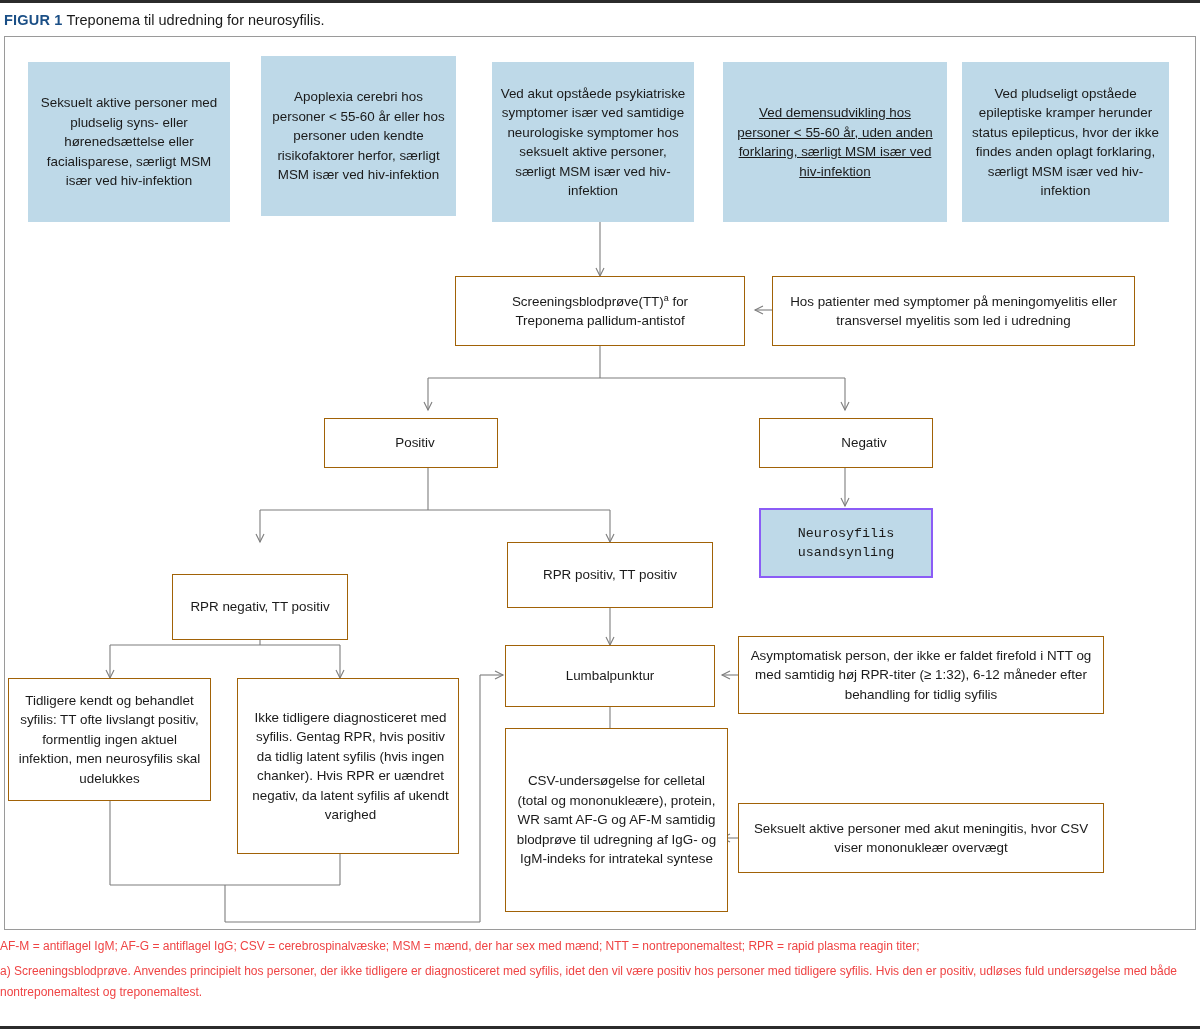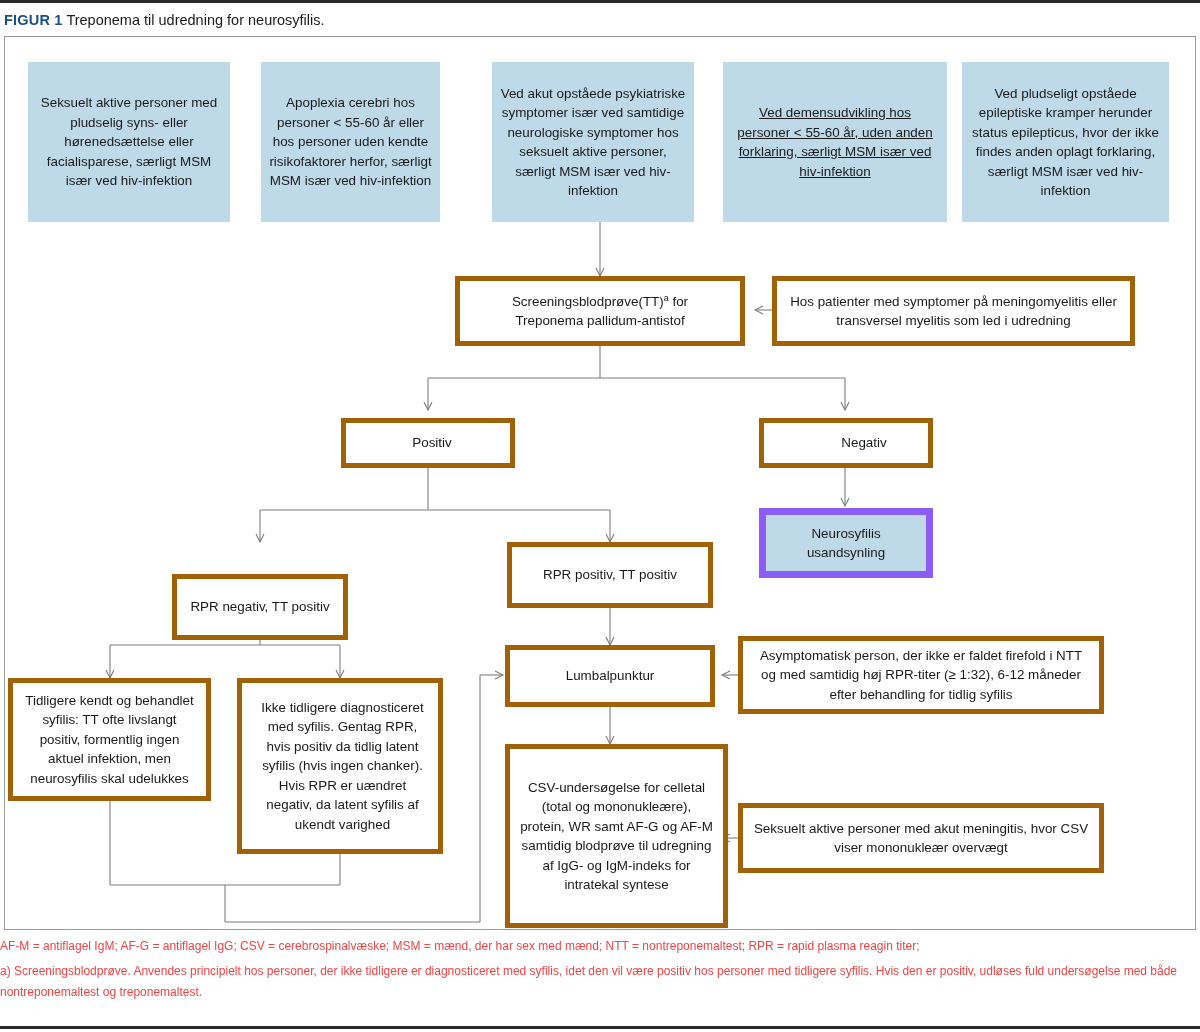--- a/index.html
+++ b/index.html
@@ -63,29 +63,30 @@
     display: flex;
     align-items: center;
     justify-content: center;
     text-align: center;
     font-size: 13.4px;
     line-height: 19.5px;
     color: #1a1a1a;
     padding: 4px 8px;
   }
   .node.plain {
-    border: 5px solid #a16207;
+    border: 1px solid #a16207;
     background: #ffffff;
   }
   .node.blue {
     background: #bed9e8;
     border: none;
   }
   .node.blue.outlined {
-    border: 7px solid #8b5cf6;
+    border: 2px solid #8b5cf6;
+    font-family: Liberation Mono, monospace;
   }
   .node .txt { display: block; width: 100%; }
   .ital { }
   sup.note {
     font-size: 9px;
     vertical-align: super;
     line-height: 0;
   }
   
   #footnotes {
@@ -161,21 +162,21 @@
 
       <path d="M610,707 L610,744" marker-end="url(#arw)"></path>
 
       <path d="M738,838 L722,838" marker-end="url(#arw)"></path>
     </g>
   </svg>
 
   <div class="node blue" style="left:28px; top:62px; width:202px; height:160px;">
     <span class="txt">Seksuelt aktive personer med pludselig syns- eller hørenedsættelse eller facialisparese, særligt MSM især ved hiv-infektion</span>
   </div>
-  <div class="node blue" style="left:261px; top:62px; width:179px; height:160px;">
+  <div class="node blue" style="left:261px; top:56px; width:195px; height:160px;">
     <span class="txt">Apoplexia cerebri hos personer &lt; 55-60 år eller hos personer uden kendte risikofaktorer herfor, særligt MSM især ved hiv-infektion</span>
   </div>
   <div class="node blue" style="left:492px; top:62px; width:202px; height:160px;">
     <span class="txt">Ved akut opståede psykiatriske symptomer især ved samtidige neurologiske symptomer hos seksuelt aktive personer, særligt MSM især ved hiv-infektion</span>
   </div>
   <div class="node blue" style="left:723px; top:62px; width:224px; height:160px;text-decoration:underline;">
     <span class="txt">Ved demensudvikling hos personer &lt; 55-60 år, uden anden forklaring, særligt MSM især ved hiv-infektion</span>
   </div>
   <div class="node blue" style="left:962px; top:62px; width:207px; height:160px;">
     <span class="txt">Ved pludseligt opståede epileptiske kramper herunder status epilepticus, hvor der ikke findes anden oplagt forklaring, særligt MSM især ved hiv-infektion</span>
@@ -185,54 +186,54 @@
     <span class="txt">
       <span>Screeningsblodprøve(TT)</span><sup class="note">a</sup><span> for</span><br>
       <span class="ital">Treponema pallidum</span><span>-antistof</span>
     </span>
   </div>
 
   <div class="node plain" style="left:772px; top:276px; width:363px; height:70px;">
     <span class="txt">Hos patienter med symptomer på meningomyelitis eller transversel myelitis som led i udredning</span>
   </div>
 
-  <div class="node plain" style="left:341px; top:418px; width:174px; height:50px;padding-left:16px;">
+  <div class="node plain" style="left:324px; top:418px; width:174px; height:50px;padding-left:16px;">
     <span class="txt">Positiv</span>
   </div>
   <div class="node plain" style="left:759px; top:418px; width:174px; height:50px;padding-left:44px;">
     <span class="txt">Negativ</span>
   </div>
 
   <div class="node blue outlined" style="left:759px; top:508px; width:174px; height:70px;">
     <span class="txt">Neurosyfilis usandsynling</span>
   </div>
 
   <div class="node plain" style="left:172px; top:542px; width:176px; height:66px;margin-top:32px;">
     <span class="txt">RPR negativ, TT positiv</span>
   </div>
   <div class="node plain" style="left:507px; top:542px; width:206px; height:66px;">
     <span class="txt">RPR positiv, TT positiv</span>
   </div>
 
   <div class="node plain" style="left:8px; top:678px; width:203px; height:123px;">
     <span class="txt">Tidligere kendt og behandlet syfilis: TT ofte livslangt positiv, formentlig ingen aktuel infektion, men neurosyfilis skal udelukkes</span>
   </div>
-  <div class="node plain" style="left:237px; top:678px; width:206px; height:176px;padding-left:13px;">
+  <div class="node plain" style="left:237px; top:678px; width:222px; height:176px;padding-left:13px;">
     <span class="txt">Ikke tidligere diagnosticeret med syfilis. Gentag RPR, hvis positiv da tidlig latent syfilis (hvis ingen chanker). Hvis RPR er uændret negativ, da latent syfilis af ukendt varighed</span>
   </div>
 
   <div class="node plain" style="left:505px; top:645px; width:210px; height:62px;padding-left:8px;">
     <span class="txt">Lumbalpunktur</span>
   </div>
 
   <div class="node plain" style="left:738px; top:636px; width:366px; height:78px;">
     <span class="txt">Asymptomatisk person, der ikke er faldet firefold i NTT og med samtidig høj RPR-titer (≥ 1:32), 6-12 måneder efter behandling for tidlig syfilis</span>
   </div>
 
-  <div class="node plain" style="left:505px; top:744px; width:223px; height:184px;justify-content:flex-end;">
+  <div class="node plain" style="left:505px; top:728px; width:223px; height:184px;justify-content:flex-end;">
     <span class="txt">CSV-undersøgelse for celletal (total og mononukleære), protein, WR samt AF-G og AF-M samtidig blodprøve til udregning af IgG- og IgM-indeks for intratekal syntese</span>
   </div>
 
   <div class="node plain" style="left:738px; top:803px; width:366px; height:70px;">
     <span class="txt">Seksuelt aktive personer med akut meningitis, hvor CSV viser mononukleær overvægt</span>
   </div>
 
   <div id="footnotes">
     <p>AF-M = antiflagel IgM; AF-G = antiflagel IgG; CSV = cerebrospinalvæske; MSM = mænd, der har sex med mænd; NTT = nontreponemaltest; RPR = rapid plasma reagin titer;</p>
     <p>a) Screeningsblodprøve. Anvendes principielt hos personer, der ikke tidligere er diagnosticeret med syfilis, idet den vil være positiv hos personer med tidligere syfilis. Hvis den er positiv, udløses fuld undersøgelse med både nontreponemaltest og treponemaltest.</p>

